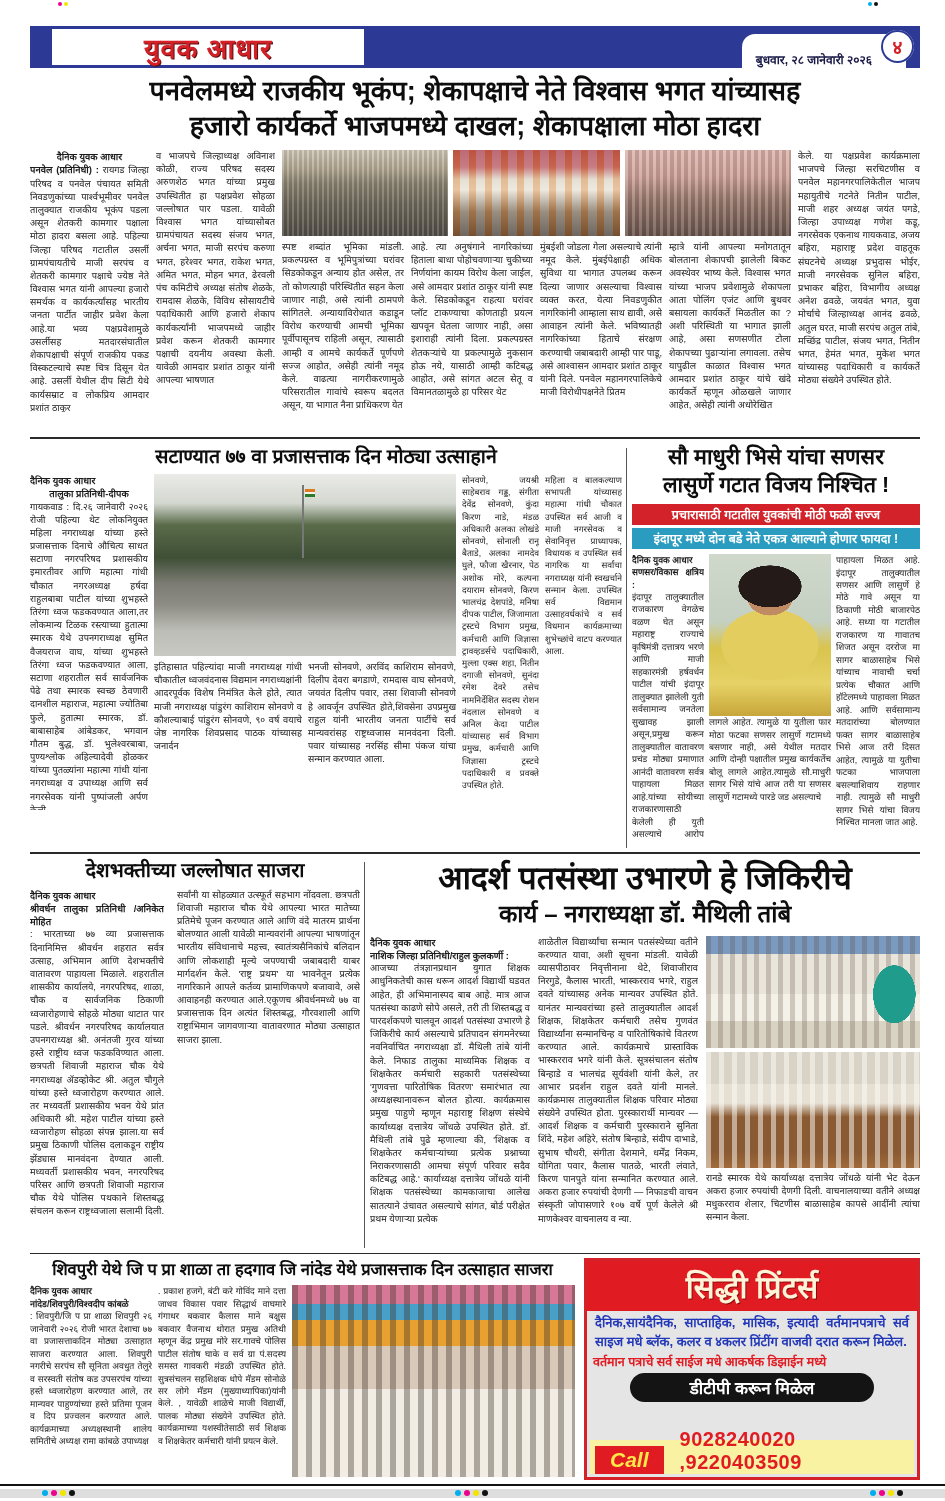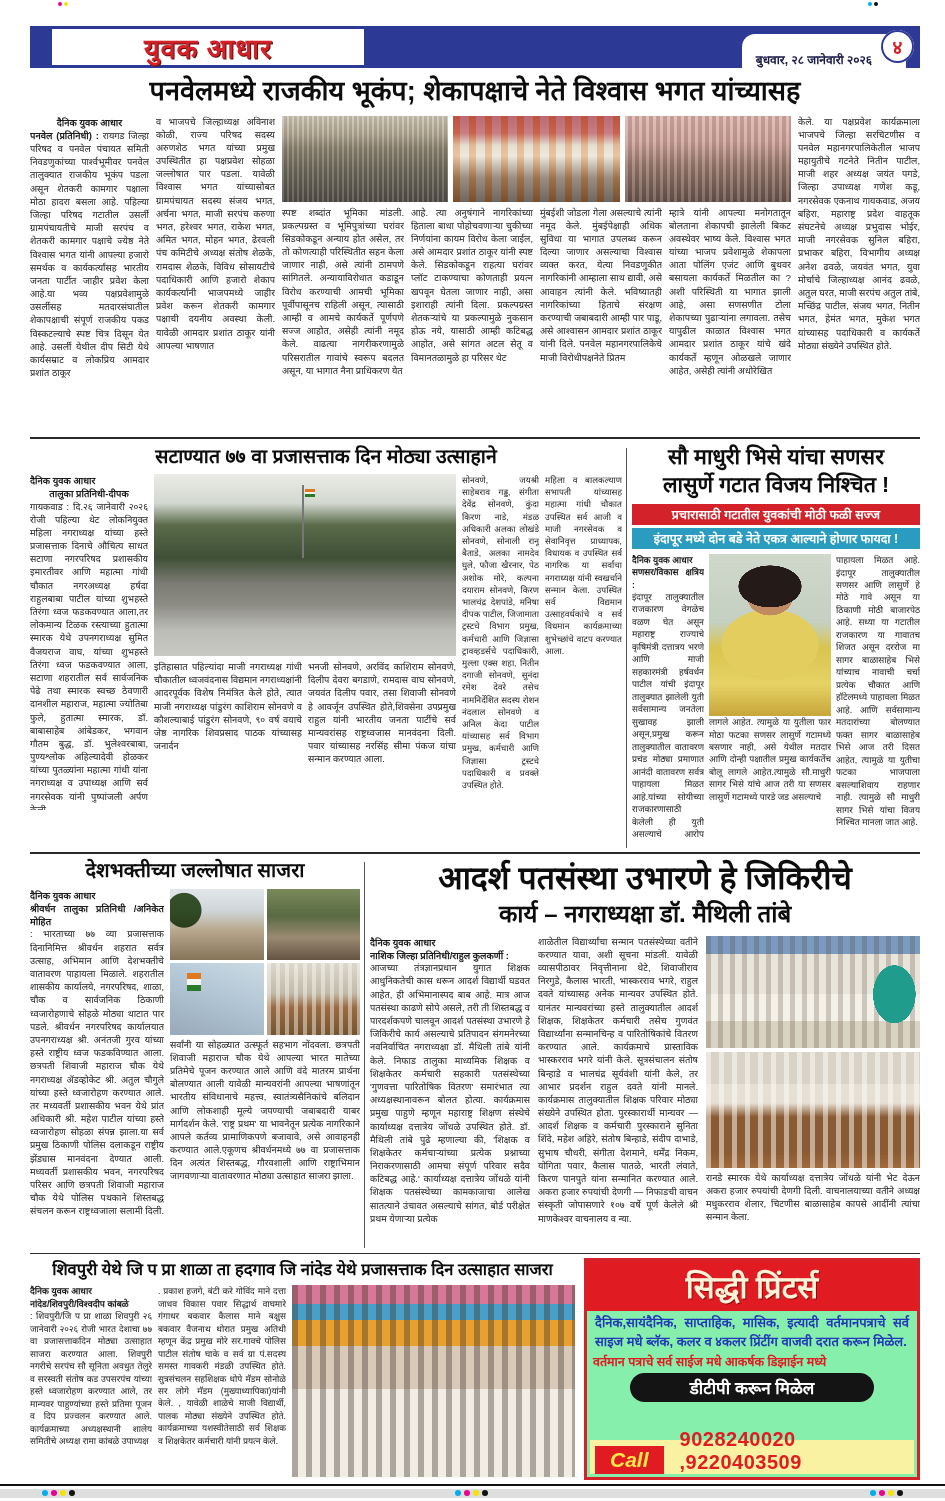--- a/index.html
+++ b/index.html
@@ -62,21 +62,21 @@
      repeating-linear-gradient(90deg,rgba(252,252,248,.5) 0 5px,transparent 5px 13px),
      linear-gradient(180deg,#d9d3c7 0 28%,#e6e0d4 28% 44%,#8a5a32 56% 86%,#a06a3c 100%);}
   .ph-school{background:
      repeating-linear-gradient(90deg,rgba(60,50,40,.38) 0 6px,transparent 6px 14px),
      linear-gradient(180deg,#d87898 0 10%,#48a0c8 10% 18%,#e8a030 18% 32%,#d9c9b9 32% 54%,#f1ede5 54% 100%);}
   
   .banner{height:21px;display:flex;align-items:center;justify-content:center;
           color:#ffffff;font-weight:bold;font-size:12.5px;}
   
   .ad{position:absolute;left:584px;top:1258px;width:336px;height:222px;border:3px solid #d3222a;
-      background:#86efac;box-sizing:border-box;}
+      background:#e5e5e5;box-sizing:border-box;}
   .ad-head{height:50px;background:#e11b22;display:flex;align-items:center;justify-content:center;}
   .ad-title{font-size:31px;font-weight:800;color:#fff3d8;text-shadow:1px 1px 0 #8a0a0a;}
   .ad-blue{padding:3px 8px 0 8px;color:#2238b8;font-weight:bold;font-size:13px;line-height:1.45;text-align:justify;}
   .ad-red{padding:1px 6px;color:#e11b22;font-weight:bold;font-size:12.5px;}
   .ad-pill{margin:2px auto 0 auto;width:244px;background:#141414;color:#ffffff;border-radius:15px;
            text-align:center;font-size:17px;font-weight:800;padding:3px 0;}
   .ad-call{position:absolute;left:3px;right:3px;bottom:3px;height:34px;background:#f8f2a2;
            display:flex;align-items:flex-end;}
   .ad-call-box{background:#e11b22;color:#ffe84a;font-size:21px;font-weight:800;font-style:italic;
                padding:2px 15px;margin-left:5px;}
@@ -111,20 +111,21 @@
     <div class="date-pill">
       <span class="date-text">बुधवार, २८ जानेवारी २०२६</span>
     </div>
     <div class="page-circle">
       <span class="page-num">४</span>
     </div>
   </div>
 
   <div style="position:absolute;left:30px;top:74px;width:890px;">
     <div class="hl" style="font-size:27px;">पनवेलमध्ये राजकीय भूकंप; शेकापक्षाचे नेते विश्वास भगत यांच्यासह</div>
+    <div class="hl" style="font-size:27px;">हजारो कार्यकर्ते भाजपमध्ये दाखल; शेकापक्षाला मोठा हादरा</div>
     <div style="display:flex;gap:7px;margin-top:7px;height:262px;">
       <div class="col" style="width:119px;">
         <div class="byline" style="text-align:center;">दैनिक युवक आधार</div>
         <span class="byline">पनवेल (प्रतिनिधी) :</span>
         <span>रायगड जिल्हा परिषद व पनवेल पंचायत समिती निवडणुकांच्या पार्श्वभूमीवर पनवेल तालुक्यात राजकीय भूकंप पडला असून शेतकरी कामगार पक्षाला मोठा हादरा बसला आहे. पहिल्या जिल्हा परिषद गटातील उसर्ली ग्रामपंचायतीचे माजी सरपंच व शेतकरी कामगार पक्षाचे ज्येष्ठ नेते विश्वास भगत यांनी आपल्या हजारो समर्थक व कार्यकर्त्यांसह भारतीय जनता पार्टीत जाहीर प्रवेश केला आहे.या भव्य पक्षप्रवेशामुळे उसर्लीसह मतदारसंघातील शेकापक्षाची संपूर्ण राजकीय पकड विस्कटल्याचे स्पष्ट चित्र दिसून येत आहे. उसर्ली येथील दीप सिटी येथे कार्यसम्राट व लोकप्रिय आमदार प्रशांत ठाकूर</span>
       </div>
       <div class="col" style="width:119px;">
         <span>व भाजपचे जिल्हाध्यक्ष अविनाश कोळी, राज्य परिषद सदस्य अरुणशेठ भगत यांच्या प्रमुख उपस्थितीत हा पक्षप्रवेश सोहळा जल्लोषात पार पडला. यावेळी विश्वास भगत यांच्यासोबत ग्रामपंचायत सदस्य संजय भगत, अर्चना भगत, माजी सरपंच करुणा भगत, हरेश्वर भगत, राकेश भगत, अमित भगत, मोहन भगत, ढेरवली पंच कमिटीचे अध्यक्ष संतोष शेळके, रामदास शेळके, विविध सोसायटीचे पदाधिकारी आणि हजारो शेकाप कार्यकर्त्यांनी भाजपमध्ये जाहीर प्रवेश करून शेतकरी कामगार पक्षाची दयनीय अवस्था केली. यावेळी आमदार प्रशांत ठाकूर यांनी आपल्या भाषणात</span>
       </div>
       <div style="flex:1;display:flex;flex-direction:column;gap:5px;">
@@ -194,21 +195,21 @@
   <div class="rule-h" style="left:30px;top:852px;width:890px;"></div>
 
   <div style="position:absolute;left:30px;top:858px;width:330px;">
     <div class="hl" style="font-size:20px;">देशभक्तीच्या जल्लोषात साजरा</div>
     <div style="display:flex;gap:6px;margin-top:5px;height:330px;">
       <div class="col" style="width:134px;">
         <div class="byline">दैनिक युवक आधार</div>
         <div class="byline">श्रीवर्धन तालुका प्रतिनिधी /अनिकेत मोहित</div>
         <span>: भारताच्या ७७ व्या प्रजासत्ताक दिनानिमित्त श्रीवर्धन शहरात सर्वत्र उत्साह, अभिमान आणि देशभक्तीचे वातावरण पाहायला मिळाले. शहरातील शासकीय कार्यालये, नगरपरिषद, शाळा, चौक व सार्वजनिक ठिकाणी ध्वजारोहणाचे सोहळे मोठ्या थाटात पार पडले. श्रीवर्धन नगरपरिषद कार्यालयात उपनगराध्यक्ष श्री. अनंतजी गुरव यांच्या हस्ते राष्ट्रीय ध्वज फडकविण्यात आला. छत्रपती शिवाजी महाराज चौक येथे नगराध्यक्ष ॲडव्होकेट श्री. अतुल चौगुले यांच्या हस्ते ध्वजारोहण करण्यात आले. तर मध्यवर्ती प्रशासकीय भवन येथे प्रांत अधिकारी श्री. महेश पाटील यांच्या हस्ते ध्वजारोहण सोहळा संपन्न झाला.या सर्व प्रमुख ठिकाणी पोलिस दलाकडून राष्ट्रीय झेंड्यास मानवंदना देण्यात आली. मध्यवर्ती प्रशासकीय भवन, नगरपरिषद परिसर आणि छत्रपती शिवाजी महाराज चौक येथे पोलिस पथकाने शिस्तबद्ध संचलन करून राष्ट्रध्वजाला सलामी दिली. देशभक्तीपर घोषणांनी आणि गीतांनी संपूर्ण परिसर भारावून गेला होता. शहरातील सर्व शाळांमध्ये विद्यार्थ्यांनी प्रभातफेरी, देशभक्तीपर गीते, भाषणे, सांस्कृतिक कार्यक्रम सादर करून प्रजासत्ताक दिनाचा उत्सव रंगतदार केला. लहानग्यांपासून ते ज्येष्ठ नागरिक आणि माजी सैनिक</span>
       </div>
-      <div style="flex:1;display:flex;flex-direction:column;gap:4px;">
+      <div style="flex:1;display:flex;gap:4px;">
         <div style="display:grid;grid-template-columns:1fr 1fr;gap:3px;height:146px;">
           <div class="ph ph-cA"></div>
           <div class="ph ph-cB"></div>
           <div class="ph ph-cC"></div>
           <div class="ph ph-cD"></div>
         </div>
         <div class="col" style="flex:1;"><span>सर्वांनी या सोहळ्यात उत्स्फूर्त सहभाग नोंदवला. छत्रपती शिवाजी महाराज चौक येथे आपल्या भारत मातेच्या प्रतिमेचे पूजन करण्यात आले आणि वंदे मातरम प्रार्थना बोलण्यात आली यावेळी मान्यवरांनी आपल्या भाषणांतून भारतीय संविधानाचे महत्त्व, स्वातंत्र्यसैनिकांचे बलिदान आणि लोकशाही मूल्ये जपण्याची जबाबदारी याबर मार्गदर्शन केले. 'राष्ट्र प्रथम' या भावनेतून प्रत्येक नागरिकाने आपले कर्तव्य प्रामाणिकपणे बजावावे, असे आवाहनही करण्यात आले.एकूणच श्रीवर्धनमध्ये ७७ वा प्रजासत्ताक दिन अत्यंत शिस्तबद्ध, गौरवशाली आणि राष्ट्राभिमान जागवणाऱ्या वातावरणात मोठ्या उत्साहात साजरा झाला.</span></div>
       </div>
     </div>
   </div>

